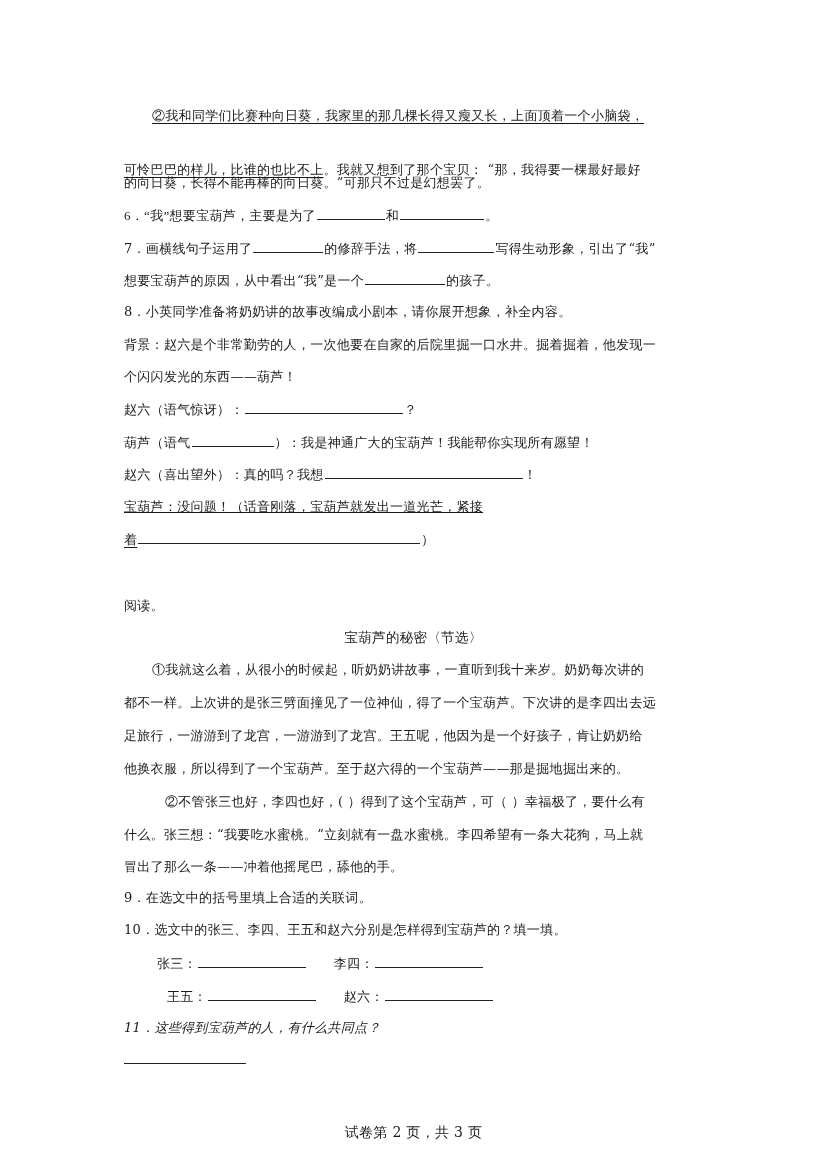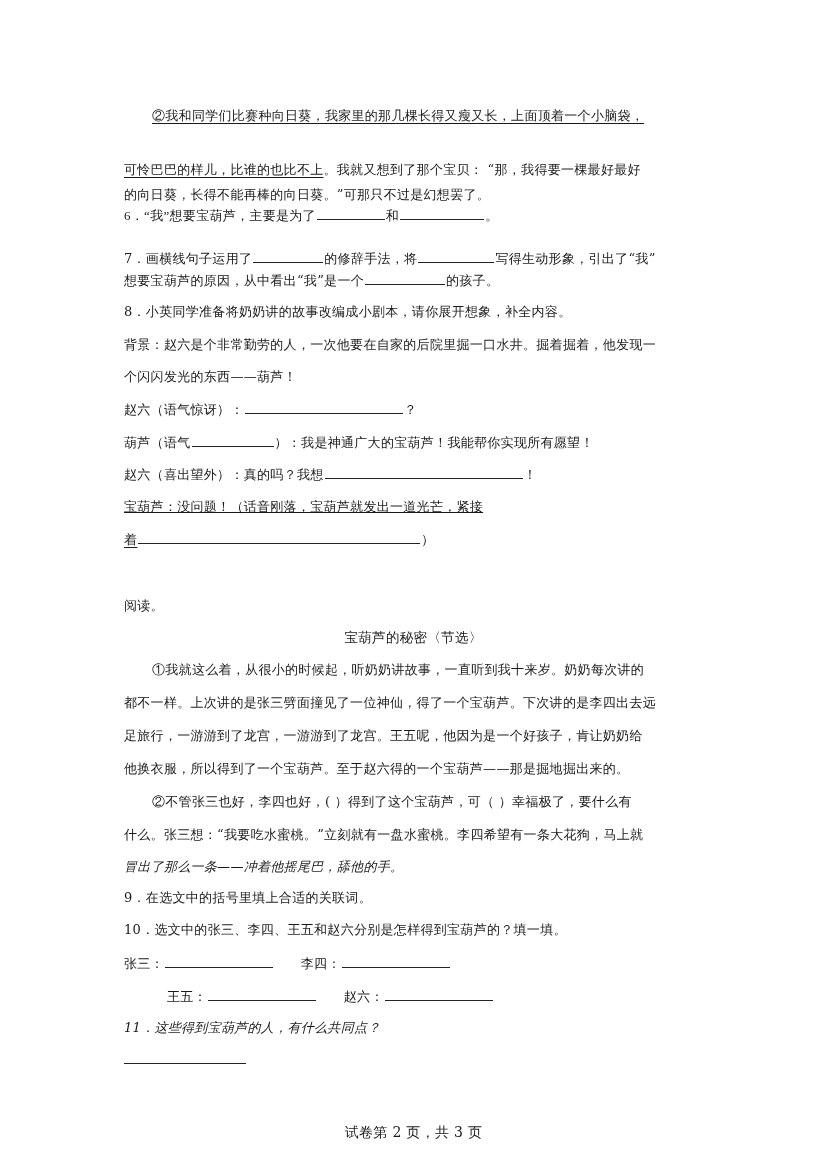--- a/index.html
+++ b/index.html
@@ -15,27 +15,27 @@
 </style>
 </head>
 <body>
 
 <div class="ln ind" style="top:106px;">
   <span class="u">②我和同学们比赛种向日葵，我家里的那几棵长得又瘦又长，上面顶着一个小脑袋，</span>
 </div>
 <div class="ln" style="top:125px;margin-top:35px;">
   <span class="u">可怜巴巴的样儿，比谁的也比不上</span><span>。我就又想到了那个宝贝：  “那，我得要一棵最好最好</span>
 </div>
-<div class="ln" style="top:173px;margin-top:12px;">的向日葵，长得不能再棒的向日葵。”可那只不过是幻想罢了。</div>
+<div class="ln" style="top:173px;">的向日葵，长得不能再棒的向日葵。”可那只不过是幻想罢了。</div>
 
 <div class="ln" style="top:205px;font-family:Liberation Serif, serif;">
   <span>6．“我”想要宝葫芦，主要是为了</span><span class="blank" style="width:68px"></span><span>和</span><span class="blank" style="width:84px"></span><span>。</span>
 </div>
 
-<div class="ln" style="top:248px;text-align:center;">
+<div class="ln" style="top:238px;text-align:center;">
   <span>7．画横线句子运用了</span><span class="blank" style="width:70px"></span><span>的修辞手法，将</span><span class="blank" style="width:76px"></span><span>写得生动形象，引出了“我”</span>
 </div>
 <div class="ln" style="top:270px;">
   <span>想要宝葫芦的原因，从中看出“我”是一个</span><span class="blank" style="width:80px"></span><span>的孩子。</span>
 </div>
 
 <div class="ln" style="top:302px;">8．小英同学准备将奶奶讲的故事改编成小剧本，请你展开想象，补全内容。</div>
 <div class="ln" style="top:335px;">背景：赵六是个非常勤劳的人，一次他要在自家的后院里掘一口水井。掘着掘着，他发现一</div>
 <div class="ln" style="top:367px;">个闪闪发光的东西——葫芦！</div>
 <div class="ln" style="top:399px;">
@@ -53,28 +53,28 @@
 </div>
 
 <div class="ln" style="top:596px;">阅读。</div>
 <div class="ln center title" style="top:627px;">宝葫芦的秘密〈节选〉</div>
 
 <div class="ln ind" style="top:660px;">①我就这么着，从很小的时候起，听奶奶讲故事，一直听到我十来岁。奶奶每次讲的</div>
 <div class="ln" style="top:693px;">都不一样。上次讲的是张三劈面撞见了一位神仙，得了一个宝葫芦。下次讲的是李四出去远</div>
 <div class="ln" style="top:726px;">足旅行，一游游到了龙宫，一游游到了龙宫。王五呢，他因为是一个好孩子，肯让奶奶给</div>
 <div class="ln" style="top:759px;">他换衣服，所以得到了一个宝葫芦。至于赵六得的一个宝葫芦——那是掘地掘出来的。</div>
 
-<div class="ln ind" style="top:792px;">②不管张三也好，李四也好，(   ）得到了这个宝葫芦，可（   ）幸福极了，要什么有</div>
+<div class="ln ind" style="top:792px;margin-left:13px;">②不管张三也好，李四也好，(   ）得到了这个宝葫芦，可（   ）幸福极了，要什么有</div>
 <div class="ln" style="top:825px;">什么。张三想：“我要吃水蜜桃。”立刻就有一盘水蜜桃。李四希望有一条大花狗，马上就</div>
-<div class="ln" style="top:857px;font-style:italic;">冒出了那么一条——冲着他摇尾巴，舔他的手。</div>
+<div class="ln" style="top:857px;">冒出了那么一条——冲着他摇尾巴，舔他的手。</div>
 
 <div class="ln" style="top:888px;">9．在选文中的括号里填上合适的关联词。</div>
 
 <div class="ln" style="top:920px;">10．选文中的张三、李四、王五和赵六分别是怎样得到宝葫芦的？填一填。</div>
-<div class="ln" style="top:953px;">
+<div class="ln" style="top:953px;margin-left:33px;">
   <span>张三：</span><span class="blank" style="width:108px"></span>
   <span style="display:inline-block;width:18px"></span>
   <span>李四：</span><span class="blank" style="width:108px"></span>
 </div>
 <div class="ln" style="top:986px;margin-left:43px;">
   <span>王五：</span><span class="blank" style="width:108px"></span>
   <span style="display:inline-block;width:18px"></span>
   <span>赵六：</span><span class="blank" style="width:108px"></span>
 </div>
 

